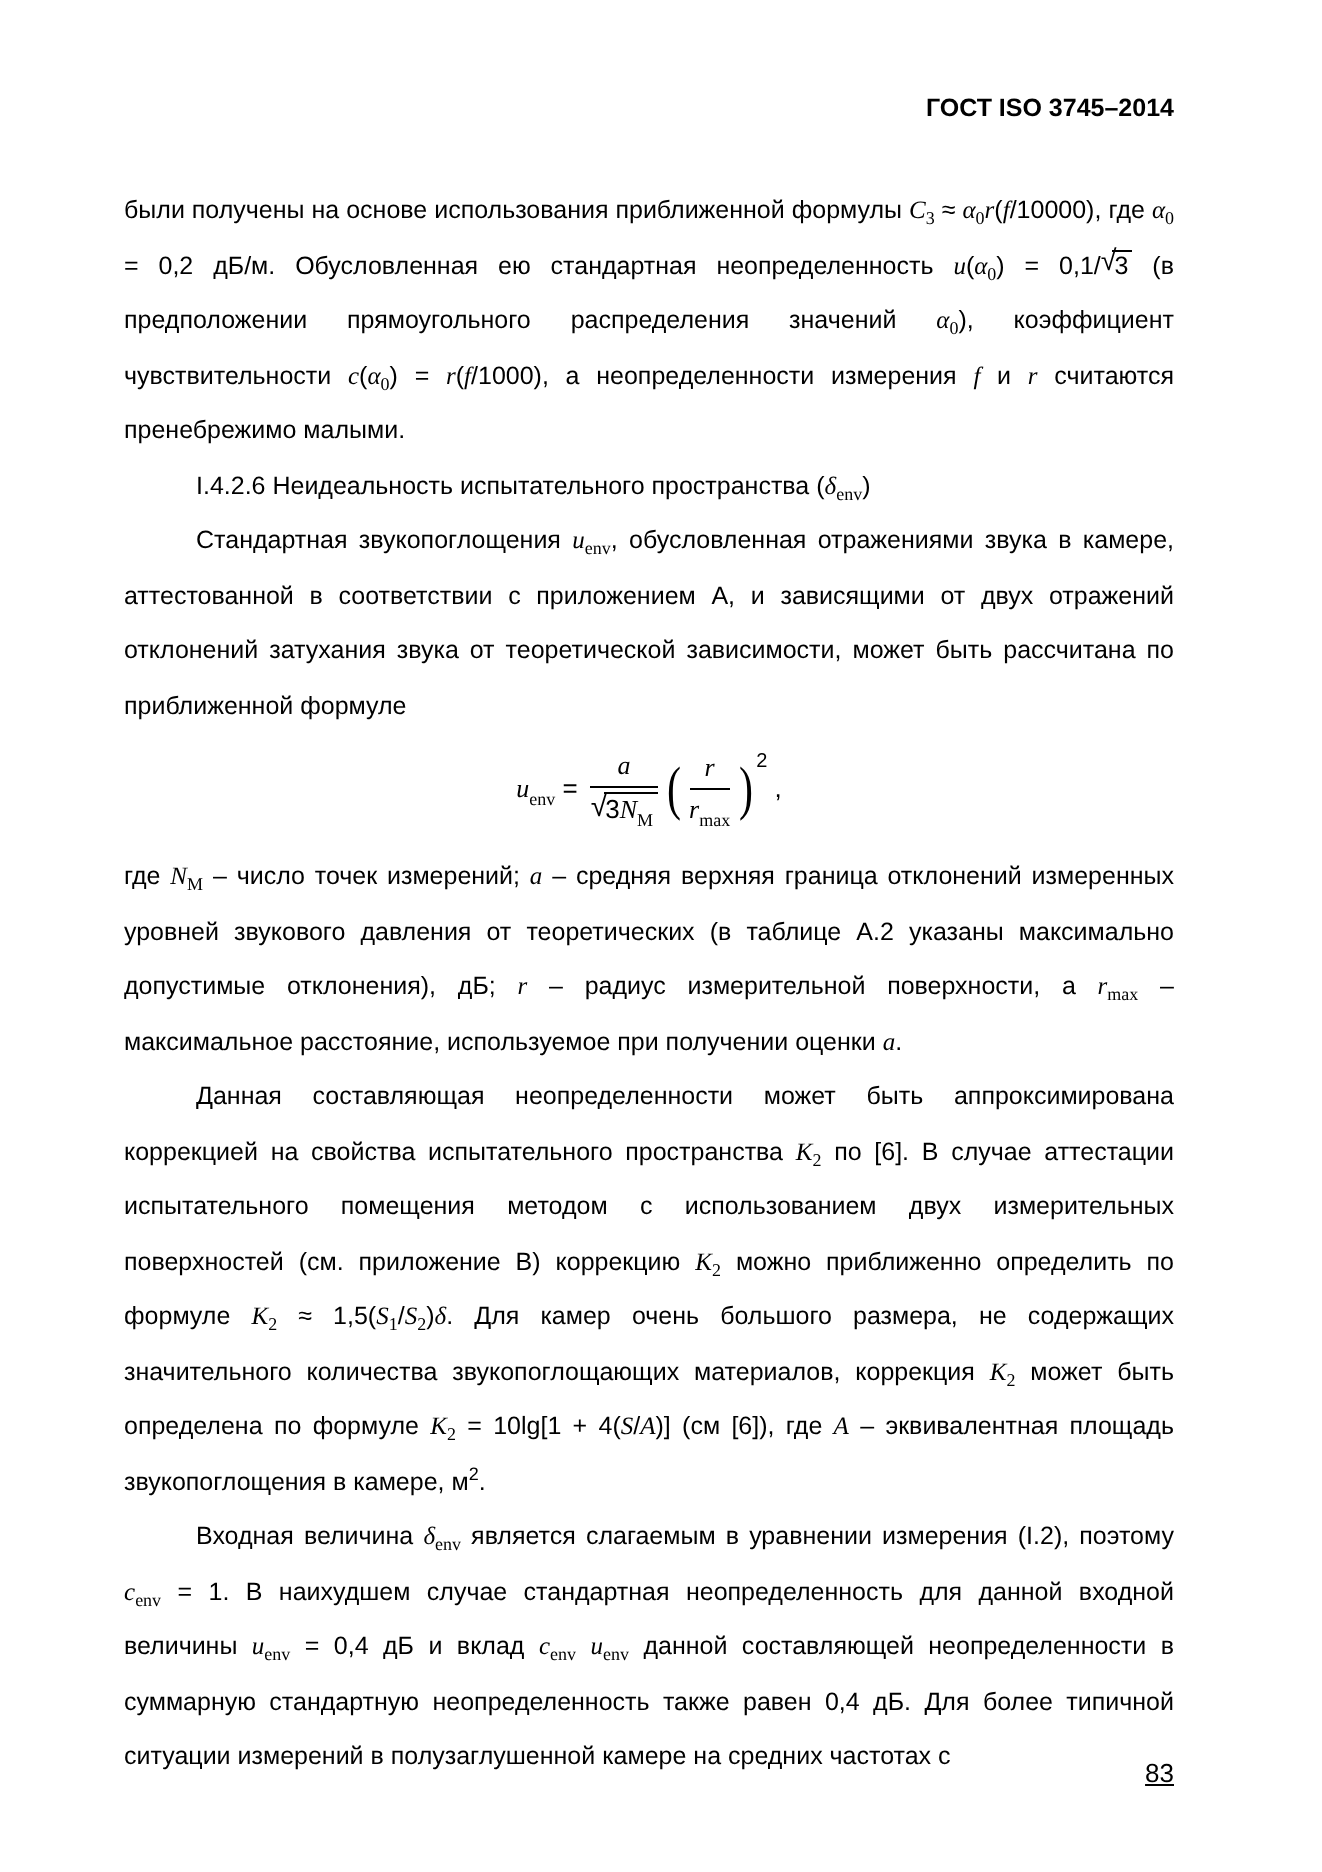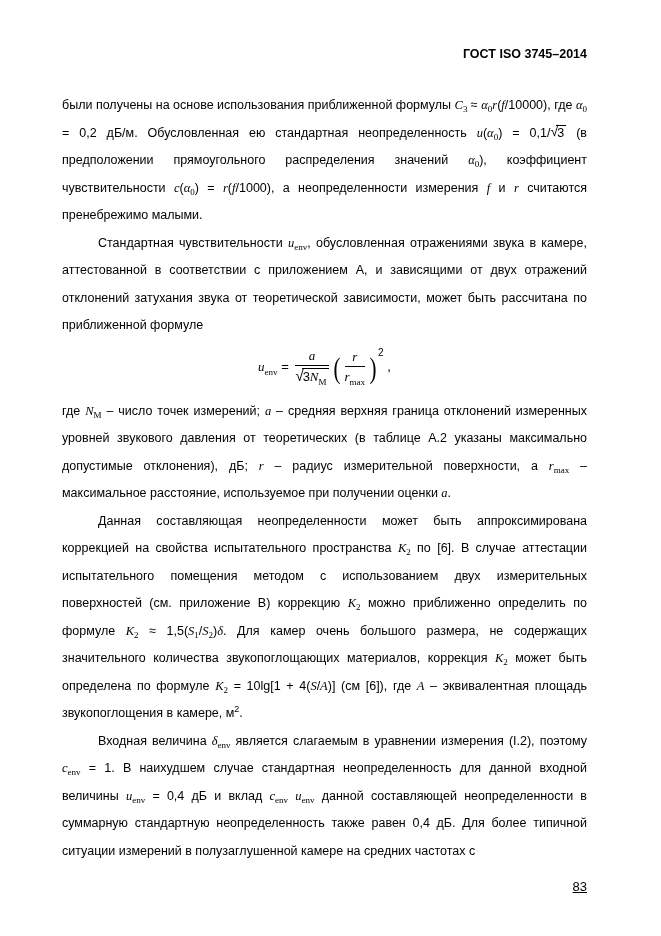--- a/index.html
+++ b/index.html
@@ -112,20 +112,21 @@
 </style>
 </head>
 <body>
 
 <div class="page">
   <div class="header">
     <span>ГОСТ ISO 3745–2014</span>
   </div>
   <div class="body-area" id="doc-body">
       <p class="para"><span>были получены на основе использования приближенной формулы </span><span class="i">C</span><sub class="sub">3</sub><span> ≈ </span><span class="i">α</span><sub class="sub">0</sub><span class="i">r</span><span>(</span><span class="i">f</span><span>/10000), где </span><span class="i">α</span><sub class="sub">0</sub><span> = 0,2 дБ/м. Обусловленная ею стандартная неопределенность </span><span class="i">u</span><span>(</span><span class="i">α</span><sub class="sub">0</sub><span>) = 0,1/</span><span class="sqrt"><span class="radsign">√</span><span class="radicand"><span>3</span></span></span><span> (в предположении прямоугольного распределения значений </span><span class="i">α</span><sub class="sub">0</sub><span>), коэффициент чувствительности </span><span class="i">c</span><span>(</span><span class="i">α</span><sub class="sub">0</sub><span>) = </span><span class="i">r</span><span>(</span><span class="i">f</span><span>/1000), а неопределенности измерения </span><span class="i">f</span><span> и </span><span class="i">r</span><span> считаются пренебрежимо малыми.</span></p>
-      <p class="para indent"><span>Стандартная чувствительности </span><span class="i">u</span><sub class="sub">env</sub><span>, обусловленная отражениями звука в камере, аттестованной в соответствии с приложением А, и зависящими от двух отражений отклонений затухания звука от теоретической зависимости, может быть рассчитана по приближенной формуле</span></p>
+      <p class="para heading"><span>I.4.2.6  Неидеальность испытательного пространства (</span><span class="i">δ</span><sub class="sub">env</sub><span>)</span></p>
+      <p class="para indent"><span>Стандартная звукопоглощения </span><span class="i">u</span><sub class="sub">env</sub><span>, обусловленная отражениями звука в камере, аттестованной в соответствии с приложением А, и зависящими от двух отражений отклонений затухания звука от теоретической зависимости, может быть рассчитана по приближенной формуле</span></p>
       <div class="formula-block"><span class="formula"><span class="i">u</span><sub class="sub">env</sub><span> = </span><span class="frac"><span class="fnum"><span class="i">a</span></span><span class="fden"><span class="sqrt"><span class="radsign">√</span><span class="radicand"><span>3</span><span class="i">N</span><sub class="sub">M</sub></span></span></span></span><span class="bigp">(</span><span class="frac"><span class="fnum"><span class="i">r</span></span><span class="fden"><span class="i">r</span><sub class="sub">max</sub></span></span><span class="bigp">)</span><sup class="sup">2</sup><span> ,</span></span></div>
       <p class="para"><span>где </span><span class="i">N</span><sub class="sub">M</sub><span> – число точек измерений; </span><span class="i">a</span><span> – средняя верхняя граница отклонений измеренных уровней звукового давления от теоретических (в таблице А.2 указаны максимально допустимые отклонения), дБ; </span><span class="i">r</span><span> – радиус измерительной поверхности, а </span><span class="i">r</span><sub class="sub">max</sub><span> – максимальное расстояние, используемое при получении оценки </span><span class="i">a</span><span>.</span></p>
       <p class="para indent"><span>Данная составляющая неопределенности может быть аппроксимирована коррекцией на свойства испытательного пространства </span><span class="i">K</span><sub class="sub">2</sub><span> по [6]. В случае аттестации испытательного помещения методом с использованием двух измерительных поверхностей (см. приложение В) коррекцию </span><span class="i">K</span><sub class="sub">2</sub><span> можно приближенно определить по формуле </span><span class="i">K</span><sub class="sub">2</sub><span> ≈ 1,5(</span><span class="i">S</span><sub class="sub">1</sub><span>/</span><span class="i">S</span><sub class="sub">2</sub><span>)</span><span class="i">δ</span><span>. Для камер очень большого размера, не содержащих значительного количества звукопоглощающих материалов, коррекция </span><span class="i">K</span><sub class="sub">2</sub><span> может быть определена по формуле </span><span class="i">K</span><sub class="sub">2</sub><span> = 10lg[1 + 4(</span><span class="i">S</span><span>/</span><span class="i">A</span><span>)] (см [6]), где </span><span class="i">A</span><span> – эквивалентная площадь звукопоглощения в камере, м</span><sup class="sup">2</sup><span>.</span></p>
       <p class="para indent"><span>Входная величина </span><span class="i">δ</span><sub class="sub">env</sub><span> является слагаемым в уравнении измерения (I.2), поэтому </span><span class="i">c</span><sub class="sub">env</sub><span> = 1. В наихудшем случае стандартная неопределенность для данной входной величины </span><span class="i">u</span><sub class="sub">env</sub><span> = 0,4 дБ и вклад </span><span class="i">c</span><sub class="sub">env</sub><span> </span><span class="i">u</span><sub class="sub">env</sub><span> данной составляющей неопределенности в суммарную стандартную неопределенность также равен 0,4 дБ. Для более типичной ситуации измерений в полузаглушенной камере на средних частотах с</span></p>
     </div>
   <div class="page-number">83</div>
 </div>
 
 </body></html>

